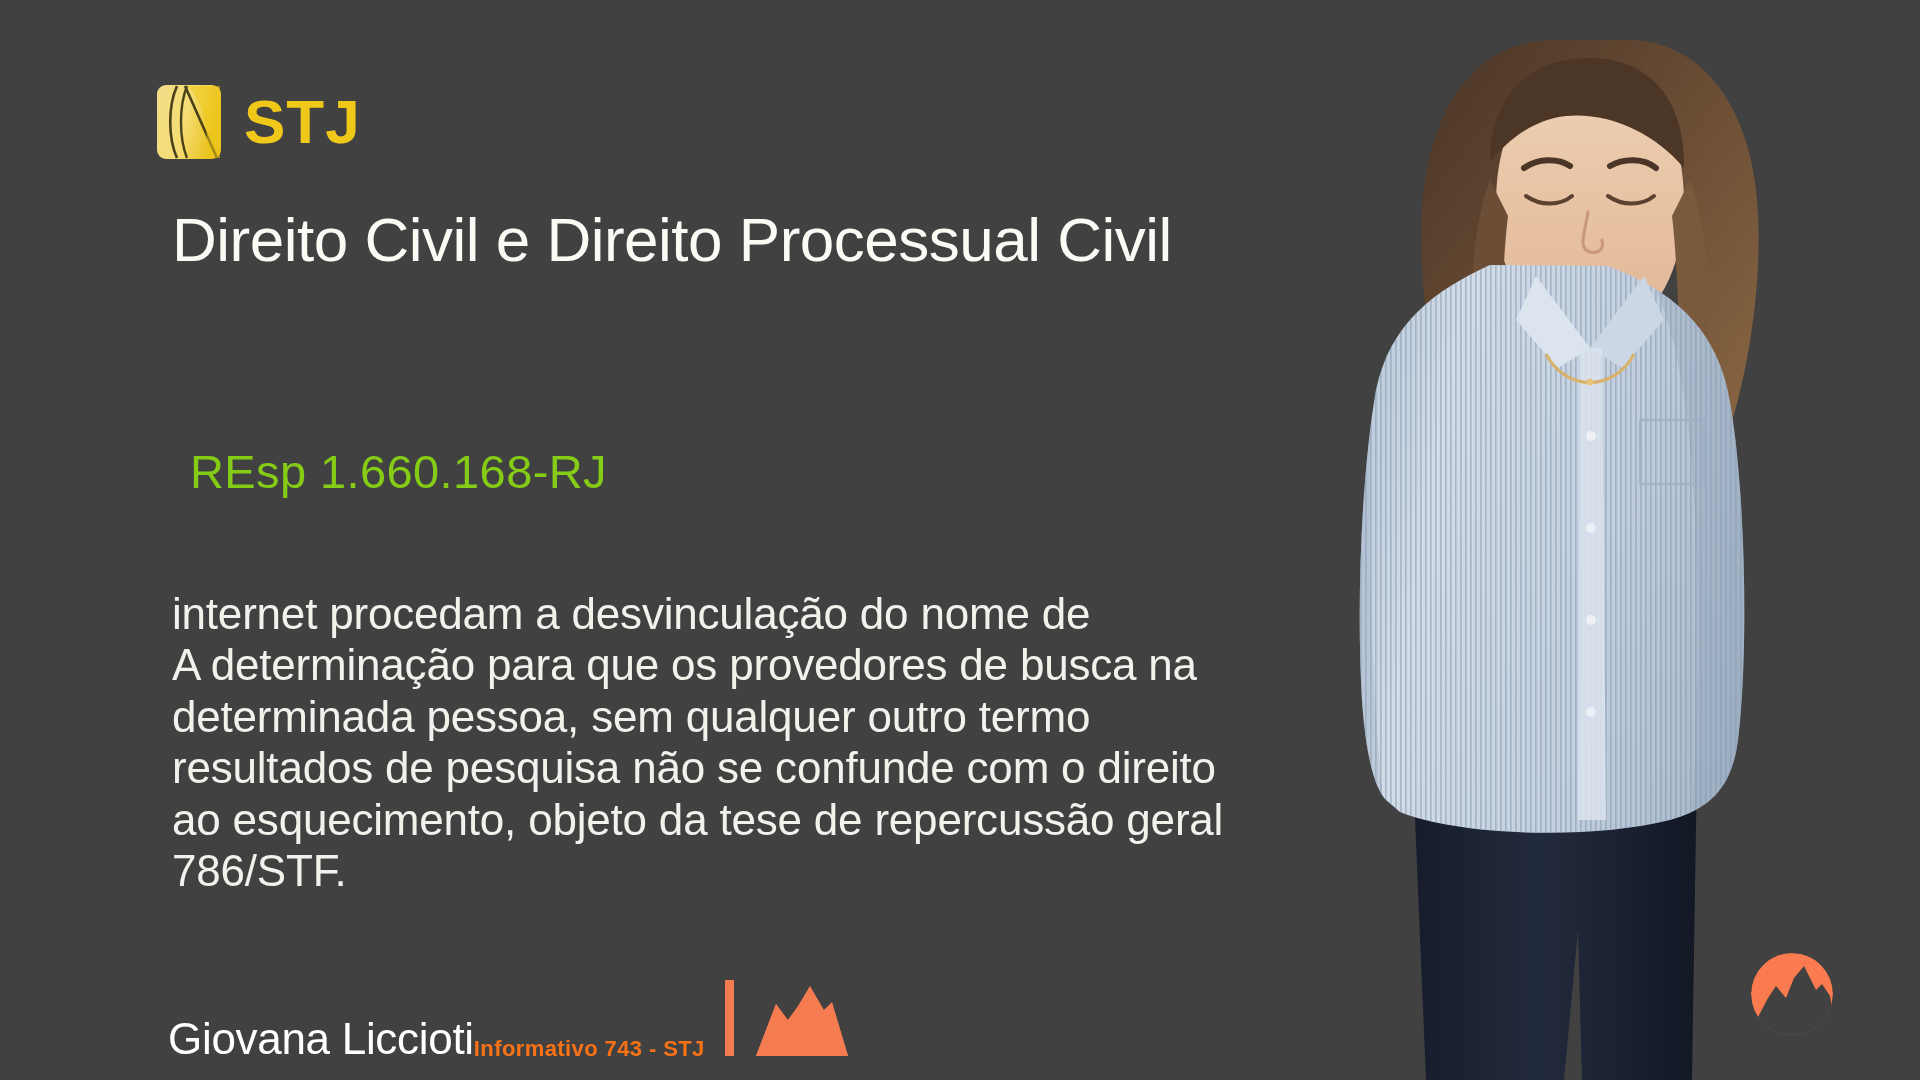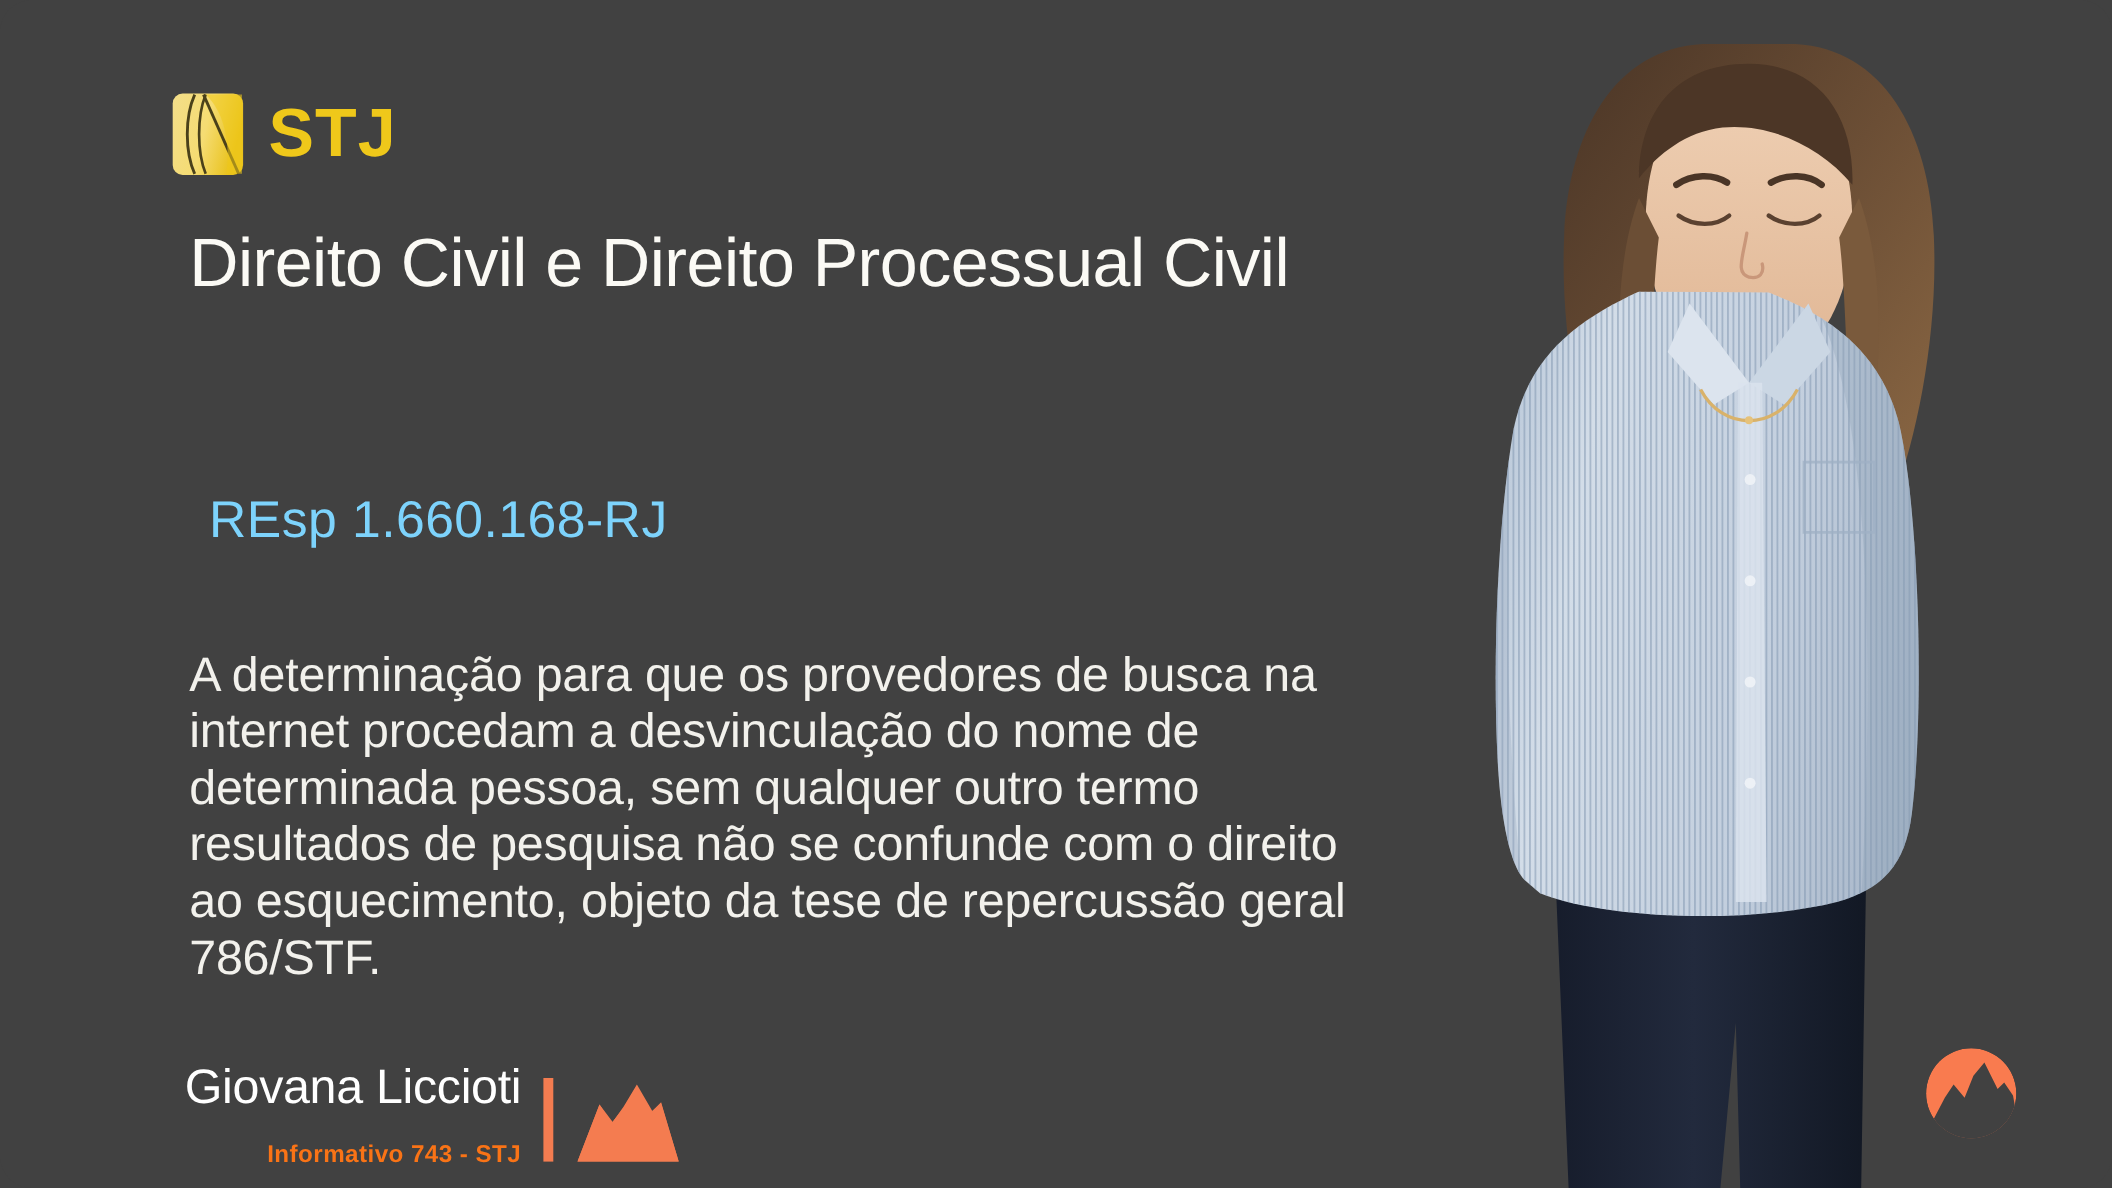--- a/index.html
+++ b/index.html
@@ -31,21 +31,21 @@
   
   #title {
     position:absolute; left:172px; top:205px; width:1230px;
     font-size:62px; font-weight:normal; line-height:1.12;
     color:#FBFAF5; letter-spacing:-0.5px;
   }
 
   
   #case-number {
     position:absolute; left:190px; top:444px;
-    font-size:47px; font-weight:normal; color:#7dd3fc;
+    font-size:47px; font-weight:normal; color:#84cc16;
     letter-spacing:0.4px; white-space:nowrap;
   }
 
   
   #body-text {
     position:absolute; left:172px; top:588px; width:1460px;
     font-size:44px; line-height:1.17; color:#F2F1EC;
     letter-spacing:-0.2px;
   }
   #body-text .ln { display:block; white-space:nowrap; }
@@ -56,21 +56,21 @@
     width:500px; height:1080px;
     z-index:5; pointer-events:none;
   }
 
   
   #signature {
     position:absolute; left:168px; bottom:18px;
     display:flex; align-items:flex-end; gap:16px;
     z-index:7;
   }
-  #sig-names { display:flex; flex-direction:column; align-items:flex-end; }
+  #sig-names { display:flex; flex-direction:row; align-items:flex-end; }
   #sig-name {
     font-size:44px; color:#FFFFFF; line-height:1.02;
     letter-spacing:-0.3px; white-space:nowrap;
   }
   #sig-sub {
     font-size:22px; color:#f97316; font-weight:bold;
     letter-spacing:0.4px; margin-top:24px; white-space:nowrap;
   }
   #sig-divider {
     width:9px; height:76px; background:#F47C50; margin:0 4px 6px 4px;
@@ -104,22 +104,22 @@
       <path d="M31 2 C 46 16, 54 42, 50 74 L 64 74 L 64 2 Z" fill="#EFC81A" opacity="0.55"></path>
     </svg>
     <div id="brand-text">STJ</div>
   </div>
 
   <h1 id="title">Direito Civil e Direito Processual Civil</h1>
 
   <div id="case-number">REsp 1.660.168-RJ</div>
 
   <div id="body-text">
+    <span class="ln">internet procedam a desvinculação do nome de</span>
     <span class="ln">A determinação para que os provedores de busca na</span>
-    <span class="ln">internet procedam a desvinculação do nome de</span>
     <span class="ln">determinada pessoa, sem qualquer outro termo</span>
     <span class="ln">resultados de pesquisa não se confunde com o direito</span>
     <span class="ln">ao esquecimento, objeto da tese de repercussão geral</span>
     <span class="ln">786/STF.</span>
   </div>
 
   <svg id="presenter" viewBox="0 0 500 1080">
     <defs>
       <linearGradient id="shirtg" x1="0" y1="0" x2="1" y2="0.2">
         <stop offset="0%" stop-color="#AFBFD2"></stop>

